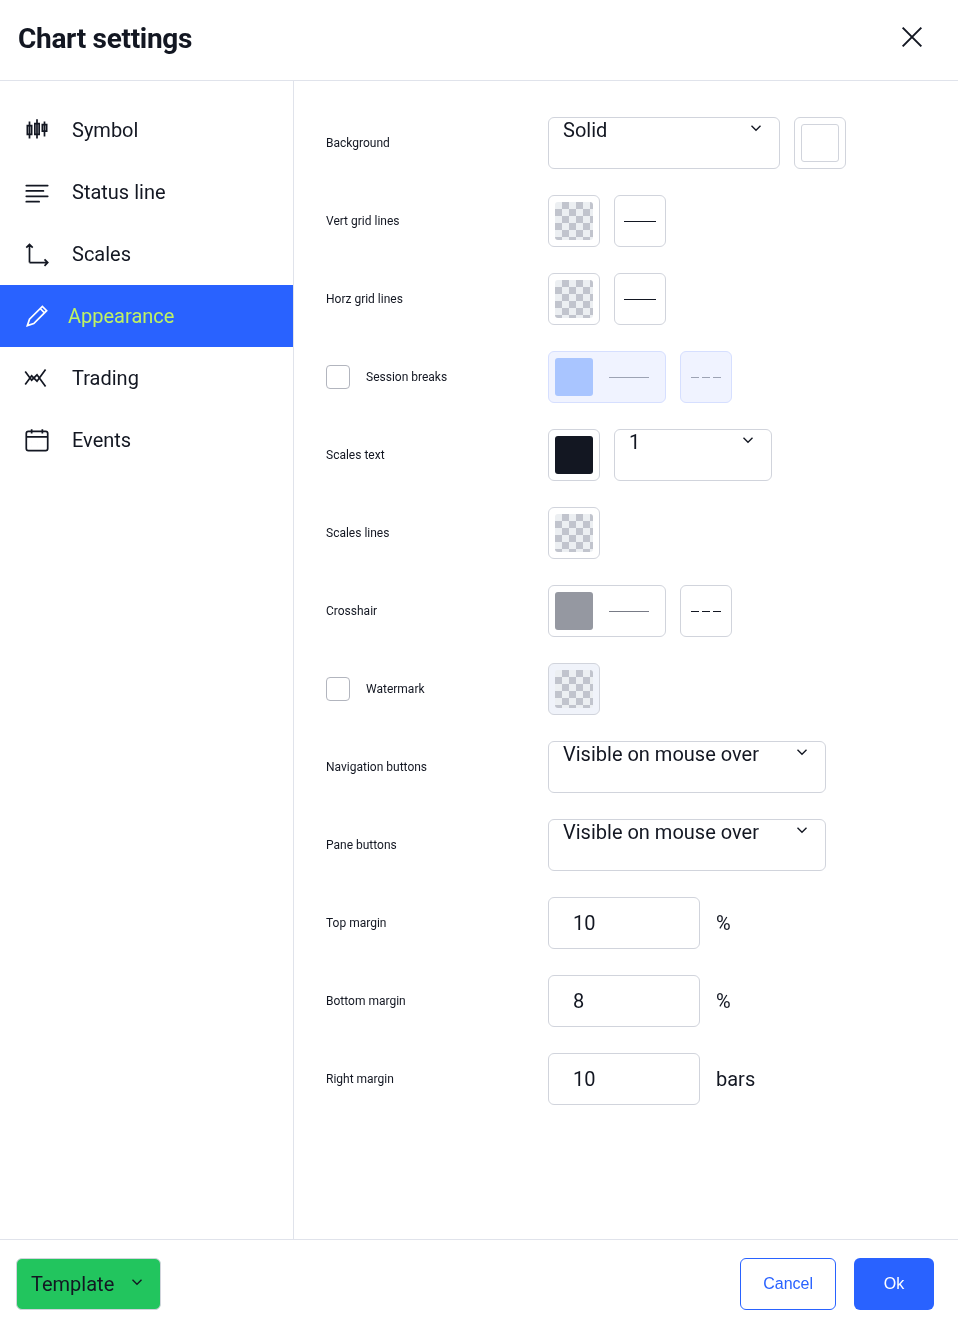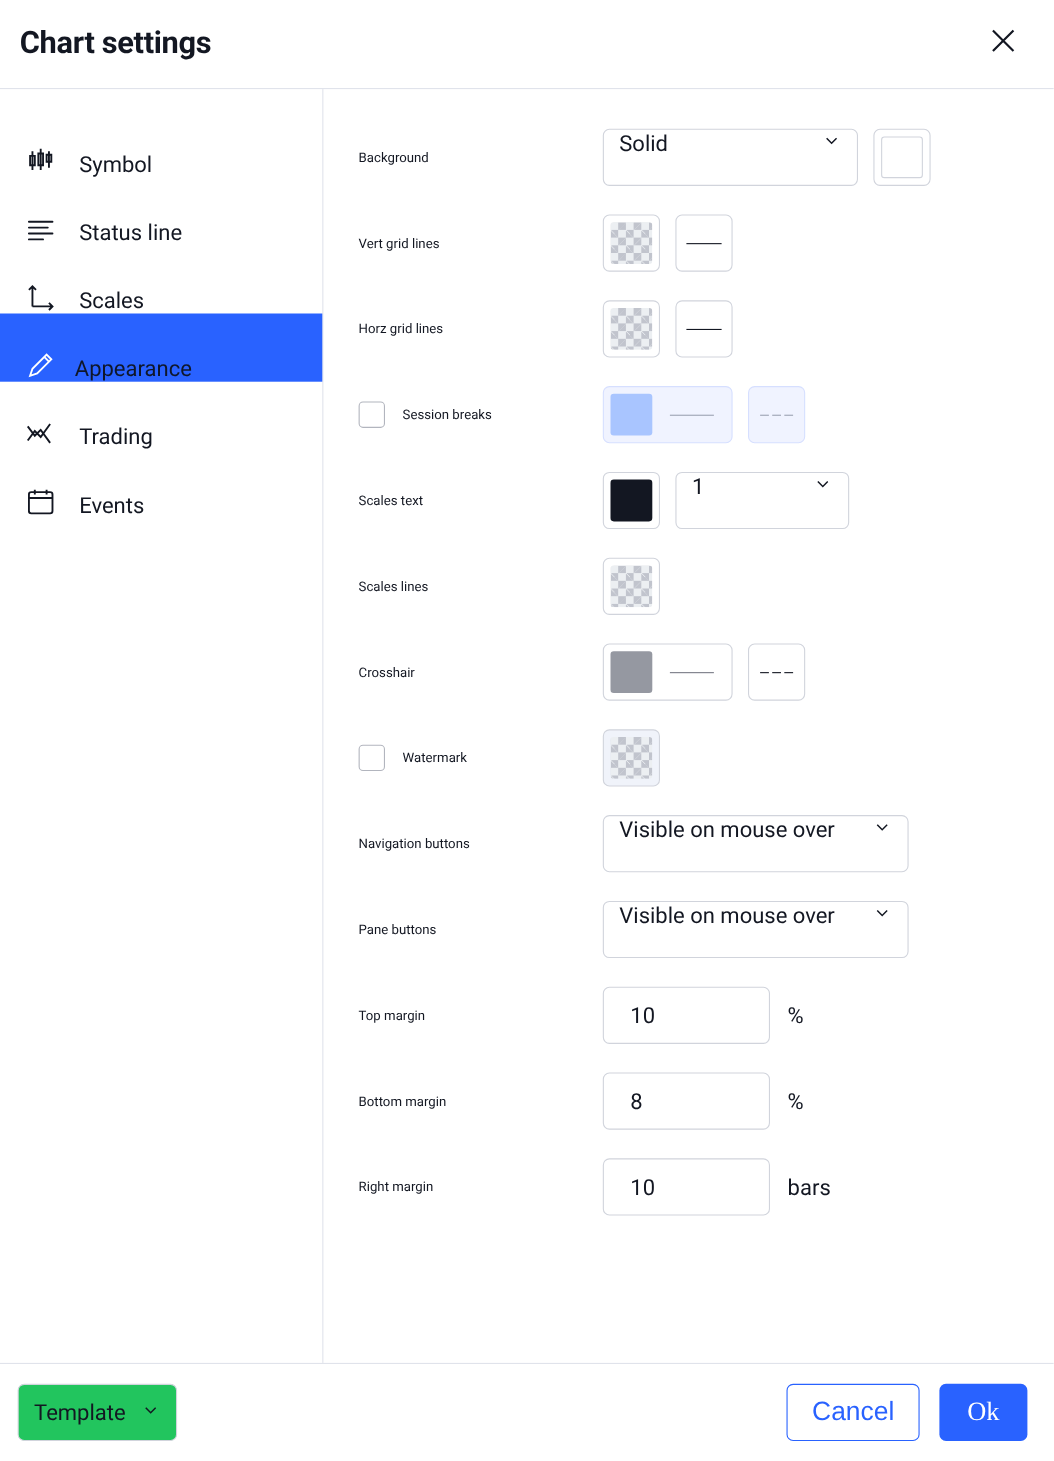--- a/index.html
+++ b/index.html
@@ -40,31 +40,31 @@
       flex: 1;
       min-height: 0;
     }
     .sidebar {
       width: 294px;
       border-right: 1px solid #e0e3eb;
       padding-top: 18px;
     }
     .side-item {
       display: flex;
-      align-items: flex-end;
+      align-items: center;
       gap: 20px;
       height: 62px;
       padding: 0 22px;
       font-size: 20px;
       color: #131722;
       cursor: pointer;
     }
     .side-item .icon { width: 30px; height: 30px; display:flex; align-items:center; justify-content:center; flex-shrink:0; }
     .side-item .icon svg { stroke: #131722; fill:none; stroke-width:1.6; }
-    .side-item.active { background: #2962ff; color: #0f172a; gap: 16px; }
+    .side-item.active { background: #2962ff; color: #bef264; gap: 16px; }
     .side-item.active .icon svg { stroke: #fff; }
     .content {
       flex: 1;
       padding: 36px 40px 20px 32px;
       overflow-y: auto;
     }
     .row {
       display: flex;
       align-items: center;
       min-height: 52px;
@@ -161,35 +161,34 @@
       align-items:center;
       border-top:1px solid #e0e3eb;
       padding: 18px 24px 18px 16px;
       gap:18px;
     }
     .footer-spacer { flex:1; }
     .btn {
       height:52px;
       padding:0 22px;
       border-radius:6px;
-      font-size:24px;
+      font-size:16px;
       display:flex; align-items:center; justify-content:center;
       cursor:pointer;
     }
     .btn-cancel {
       border:1.5px solid #2962ff;
       color:#2962ff;
       background:#fff;
     }
     .btn-ok {
       border:none;
       background:#2962ff;
       color:#fff;
       min-width:80px;
-      font-family:Liberation Serif, serif;
     }
     .tpl-select {
       height:52px;
       border:1px solid #d1d4dc;
       border-radius:6px;
       padding:0 14px;
       display:flex; align-items:center; gap:14px;
       font-size:20px;
       cursor:pointer;
       background:#22c55e;

